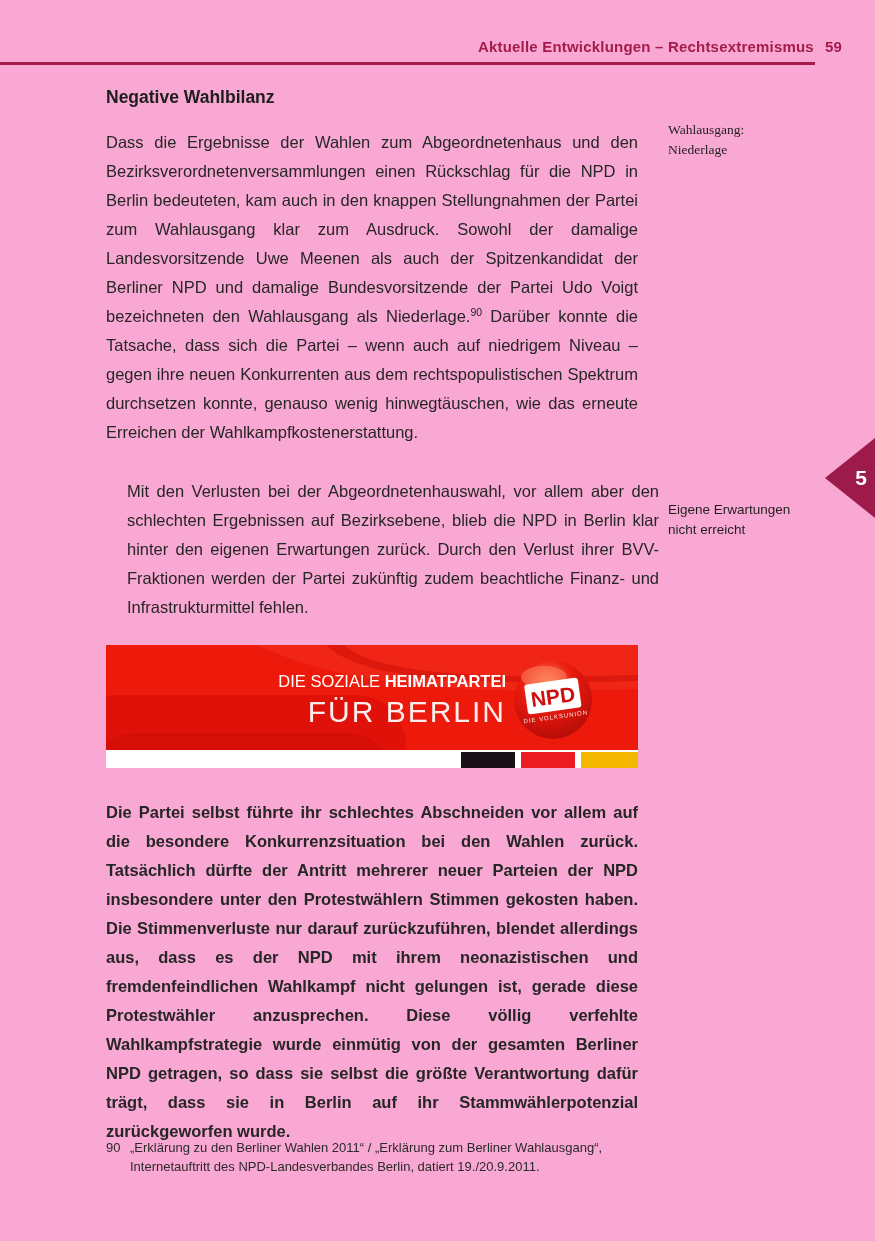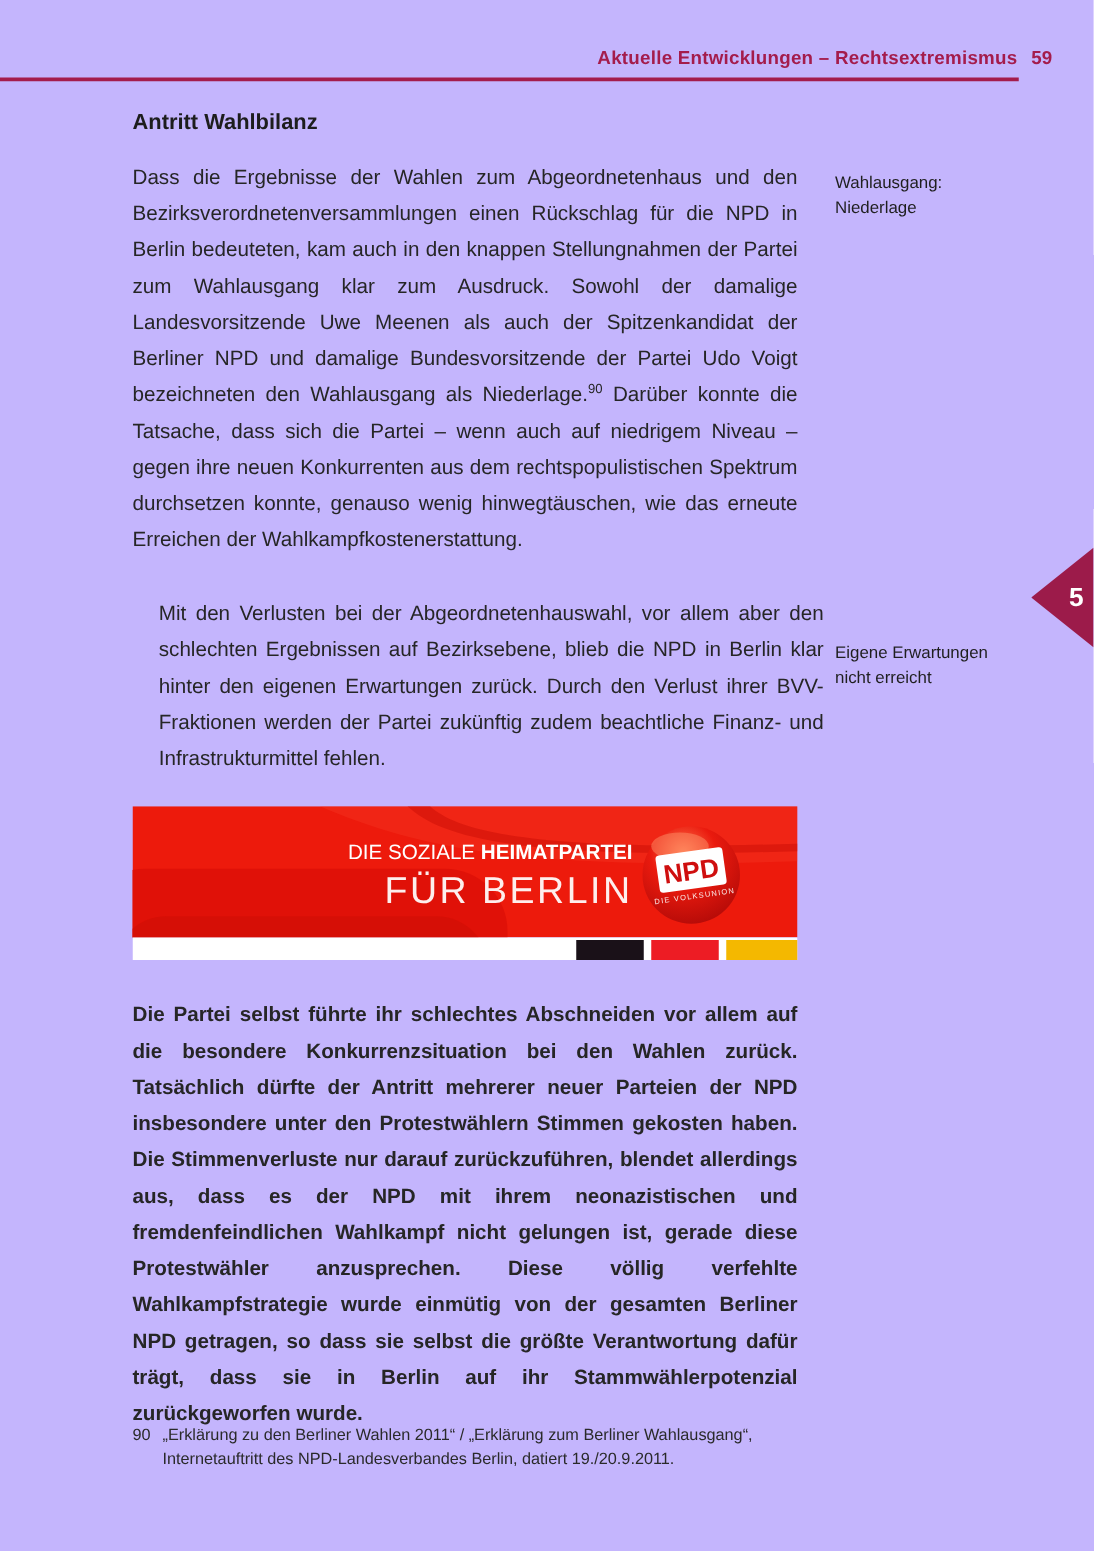--- a/index.html
+++ b/index.html
@@ -1,20 +1,20 @@
 <!DOCTYPE html>
 <html lang="de"><head>
 <meta charset="utf-8">
 <style>
   html, body { margin: 0; padding: 0; background: #ffffff; }
   .page {
     position: relative;
     width: 875px;
     height: 1241px;
-    background: #c4b5fd;
+    background: #f9a8d4;
     font-family: "Liberation Sans", sans-serif;
     color: #262626;
     overflow: hidden;
   }
 
   
   .header-text {
     position: absolute;
     top: 38px;
     right: 33px;
@@ -63,22 +63,22 @@
   
   .margin-note {
     position: absolute;
     left: 668px;
     width: 165px;
     font-size: 13.5px;
     line-height: 20px;
     color: #1f1f1f;
     white-space: pre-line;
   }
-  .note1 { top: 136px; }
-  .note2 { top: 512px; }
+  .note1 { top: 120px; font-family: Liberation Serif, serif; }
+  .note2 { top: 500px; }
 
   
   .chapter-tab {
     position: absolute;
     top: 438px;
     right: 0;
     width: 50px;
     height: 80px;
   }
 
@@ -109,21 +109,21 @@
 <body>
 
 <div class="page">
 
   <div class="header-text">
     <span>Aktuelle Entwicklungen – Rechtsextremismus</span>
     <span>59</span>
   </div>
   <div class="header-rule"></div>
 
-  <div class="column heading">Antritt Wahlbilanz</div>
+  <div class="column heading">Negative Wahlbilanz</div>
 
   <div class="column para p1"><span>Dass die Ergebnisse der Wahlen zum Abgeordnetenhaus und den Bezirksverordnetenversammlungen einen Rückschlag für die NPD in Berlin bedeuteten, kam auch in den knappen Stellungnahmen der Partei zum Wahlausgang klar zum Ausdruck. Sowohl der damalige Landesvorsitzende Uwe Meenen als auch der Spitzenkandidat der Berliner NPD und damalige Bundesvorsitzende der Partei Udo Voigt bezeichneten den Wahlausgang als Niederlage.</span><sup>90</sup><span> Darüber konnte die Tatsache, dass sich die Partei – wenn auch auf niedrigem Niveau – gegen ihre neuen Konkurrenten aus dem rechtspopulistischen Spektrum durchsetzen konnte, genauso wenig hinwegtäuschen, wie das erneute Erreichen der Wahlkampfkostenerstattung.</span></div>
 
   <div class="column para p2">Mit den Verlusten bei der Abgeordnetenhauswahl, vor allem aber den schlechten Ergebnissen auf Bezirksebene, blieb die NPD in Berlin klar hinter den eigenen Erwartungen zurück. Durch den Verlust ihrer BVV-Fraktionen werden der Partei zukünftig zudem beachtliche Finanz- und Infrastrukturmittel fehlen.</div>
 
   <div class="margin-note note1">Wahlausgang:
 Niederlage</div>
   <div class="margin-note note2">Eigene Erwartungen
 nicht erreicht</div>
 

